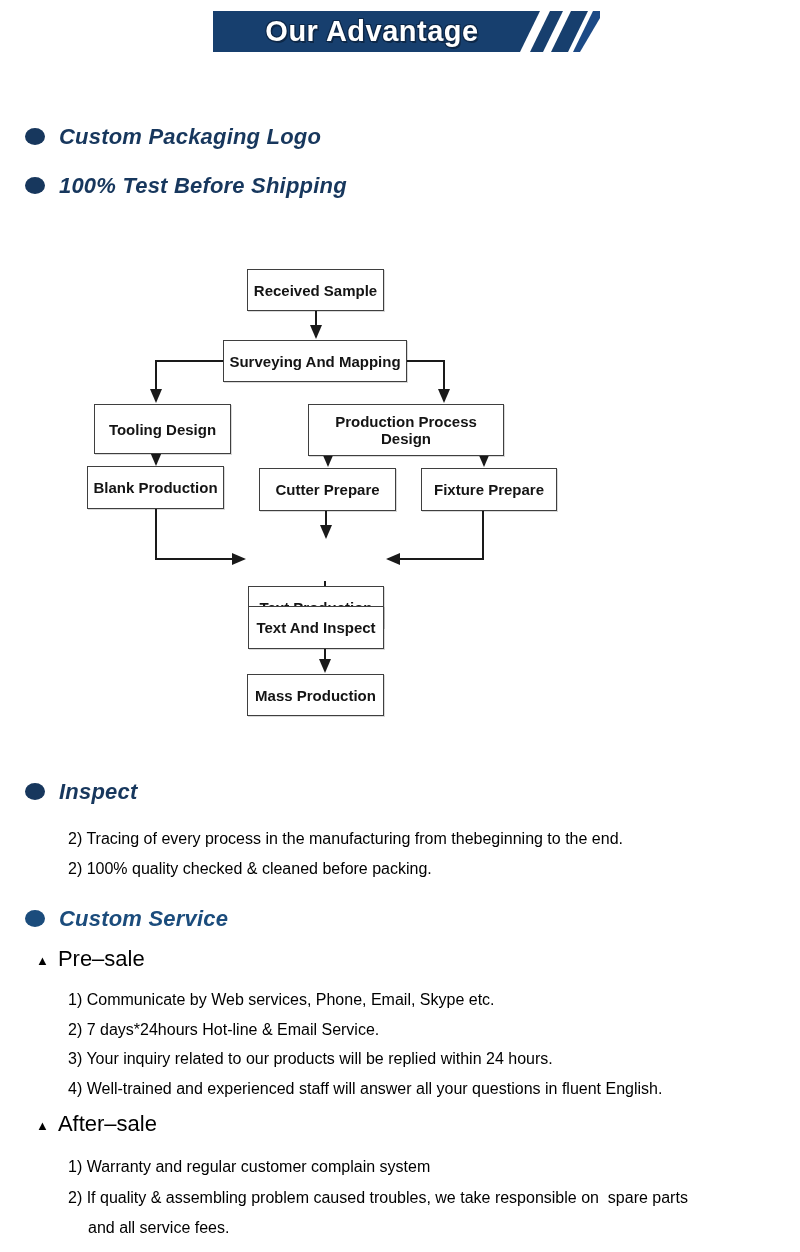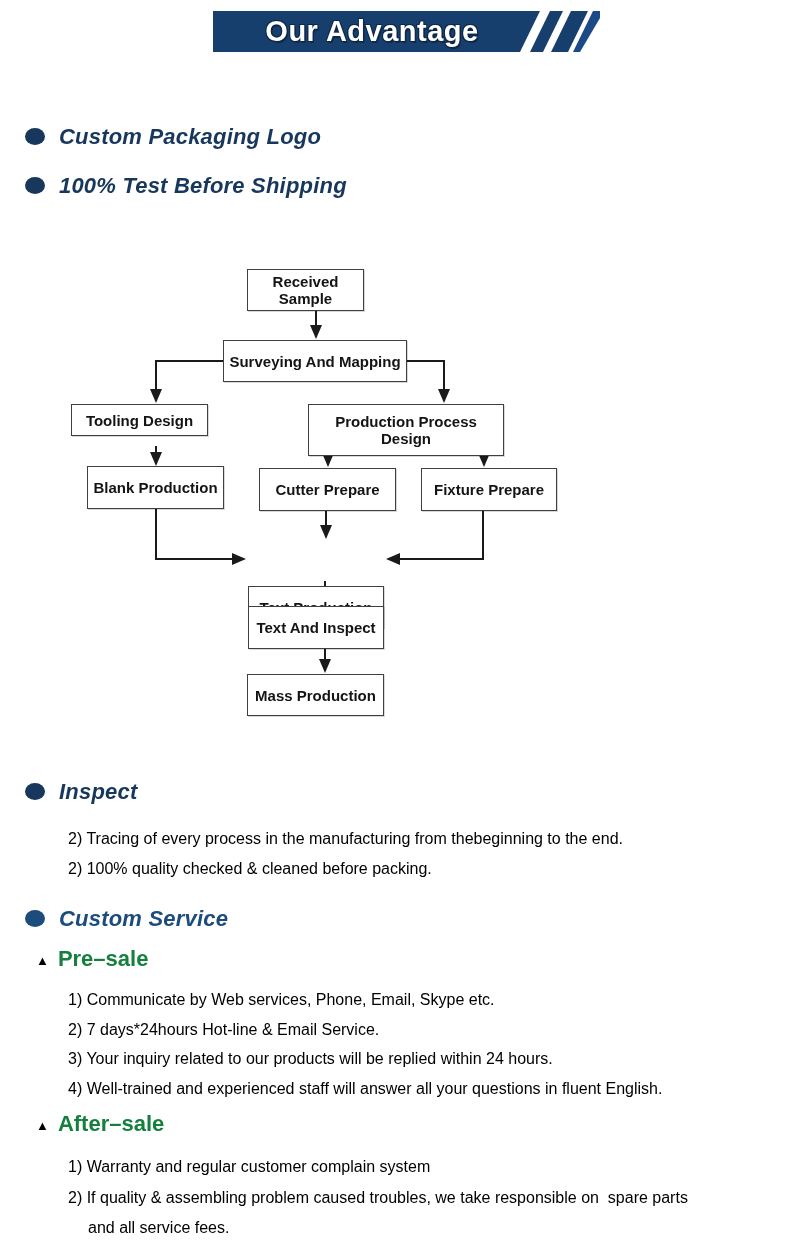--- a/index.html
+++ b/index.html
@@ -30,21 +30,21 @@
   .bullet-label { font-size:22px; font-weight:bold; color:#17375d; letter-spacing:0.2px;font-style:italic; }
   #adv1 { top:124px; }
   #adv2 { top:173px; }
   #inspect-heading { top:779px; }
   #service-heading { top:906px; }
   #service-heading .dot { background:#1b4c7c; }
   #service-heading .bullet-label { color:#1b4c7c; }
 
   .tri-row { position:absolute; left:36px; display:flex; align-items:flex-start; gap:9px; }
   .tri { font-size:13px; color:#000; margin-top:7px; flex:none; }
-  .tri-label { font-size:22px; font-weight:bold; color:#15803d; }
+  .tri-label { font-size:22px; font-weight:normal; color:#000000; }
   #presale-heading { top:946px; }
   #aftersale-heading { top:1111px; }
 
   
   .num-list {
     position:absolute; left:68px; list-style:none;
     font-size:16px; color:#000;
   }
   .num-list li { padding-left:20px; text-indent:-20px; white-space:pre-wrap; }
   #inspect-list { top:824px; line-height:29.5px; }
@@ -52,23 +52,23 @@
   #aftersale-list { top:1152px; line-height:30.5px; width:648px; }
 
   
   .fc-arrows { position:absolute; left:0; top:255px; width:620px; height:480px; }
   .fc-box {
     position:absolute; background:#fff; border:1.5px solid #3f3f3f;
     display:flex; align-items:center; justify-content:center; text-align:center;
     font-size:15px; font-weight:bold; color:#141414;
     box-shadow:1px 1px 0 rgba(0,0,0,0.15);
   }
-  #fc-received { left:247px; top:269px; width:117px; height:42px; }
+  #fc-received { left:247px; top:269px; width:137px; height:42px; }
   #fc-survey   { left:223px; top:340px; width:184px; height:42px; }
-  #fc-tooling  { left:71px;  top:404px; width:137px; height:32px; }
+  #fc-tooling  { left:94px;  top:404px; width:137px; height:50px; }
   #fc-ppd      { left:308px; top:404px; width:196px; height:52px; }
   #fc-blank    { left:87px;  top:466px; width:137px; height:43px; }
   #fc-cutter   { left:259px; top:468px; width:137px; height:43px; }
   #fc-fixture  { left:421px; top:468px; width:136px; height:43px; }
   #fc-textprod { left:248px; top:539px; width:136px; height:42px;margin-top:47px; }
   #fc-textinsp { left:248px; top:606px; width:136px; height:43px; }
   #fc-massprod { left:247px; top:674px; width:137px; height:42px; }
 </style>
 </head>
 <body>

